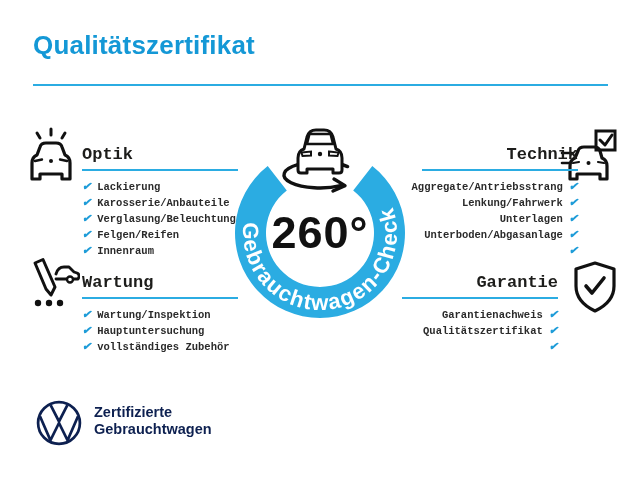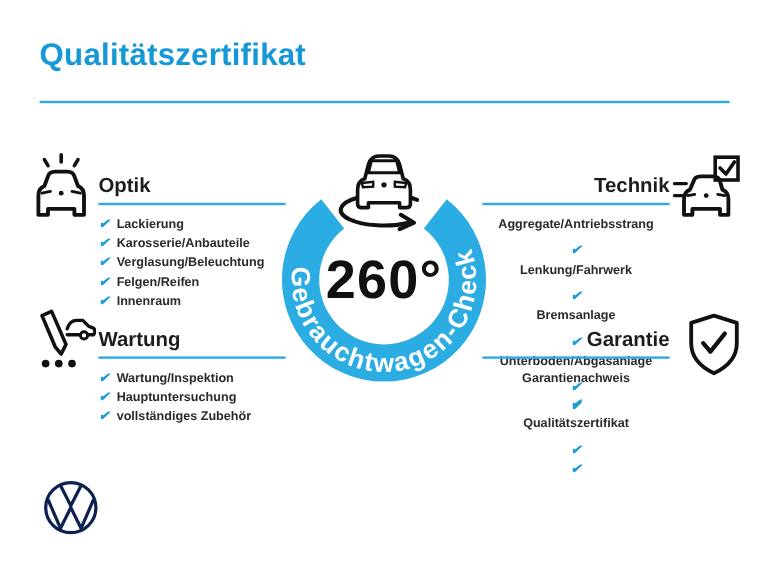--- a/index.html
+++ b/index.html
@@ -5,32 +5,32 @@
   html,body{margin:0;padding:0;background:#fff;}
   #page{position:relative;width:640px;height:480px;background:#ffffff;overflow:hidden;
         font-family:"Liberation Sans", sans-serif;}
 
   
   #page-title{position:absolute;left:33px;top:30px;font-size:26px;font-weight:bold;
               color:#1498d6;letter-spacing:0.2px;}
   #title-divider{position:absolute;left:33px;top:84px;width:575px;height:2px;background:#2bace2;}
 
   
-  .section{position:absolute;width:156px;}
+  .section{position:absolute;width:156px;font-family:Liberation Mono, monospace;}
   .section h3{margin:0;font-size:17px;line-height:20px;font-weight:bold;color:#1d1d1b;}
   .section .rule{height:2px;background:#2bace2;margin-top:4px;}
   .section ul{list-style:none;margin:8px 0 0 0;padding:0;}
   .section li{display:flex;align-items:center;gap:6px;line-height:16px;
               font-size:10.5px;font-weight:bold;color:#2a2a2a;white-space:nowrap;}
   .section.right{text-align:right;}
-  .section.right li{justify-content:flex-end;flex-direction:column;}
+  .section.right li{justify-content:flex-end;}
   .chk{color:#1e9cd8;font-size:11px;font-style:italic;}
 
   #section-optik{left:82px;top:145px;}
-  #section-technik{left:402px;top:145px;}
+  #section-technik{left:422px;top:145px;}
   #section-wartung{left:82px;top:273px;}
   #section-garantie{left:402px;top:273px;}
 
   
   .side-icon{position:absolute;}
   #icon-optik{left:24px;top:126px;}
   #icon-wartung{left:22px;top:254px;}
   #icon-technik{left:560px;top:126px;}
   #icon-garantie{left:570px;top:260px;}
 
@@ -122,21 +122,21 @@
     <ul>
       <li>
           <span>Aggregate/Antriebsstrang</span>
           <span class="chk">✔</span>
         </li>
       <li>
           <span>Lenkung/Fahrwerk</span>
           <span class="chk">✔</span>
         </li>
       <li>
-          <span>Bremsanlage</span>
+          <span>Unterlagen</span>
           <span class="chk">✔</span>
         </li>
       <li>
           <span>Unterboden/Abgasanlage</span>
           <span class="chk">✔</span>
         </li>
       <li>
           <span class="chk">✔</span>
         </li>
     </ul>
@@ -190,14 +190,18 @@
           <span class="chk">✔</span>
         </li>
     </ul>
   </div>
 
   <svg id="footer-logo" width="46" height="46" viewBox="0 0 44 44">
     <circle cx="22" cy="22" r="20" fill="none" stroke="#0d2050" stroke-width="2.6"></circle>
     <path d="M14 4.8 L22 20.5 L30 4.8" fill="none" stroke="#0d2050" stroke-width="2.6" stroke-linejoin="miter"></path>
     <path d="M3.8 15.5 L13.8 38.5 L22 22 L30.2 38.5 L40.2 15.5" fill="none" stroke="#0d2050" stroke-width="2.6" stroke-linejoin="miter"></path>
   </svg>
+  <div id="footer-text">
+    <div>Zertifizierte</div>
+    <div>Gebrauchtwagen</div>
+  </div>
 
 </div>
 
 </body></html>

